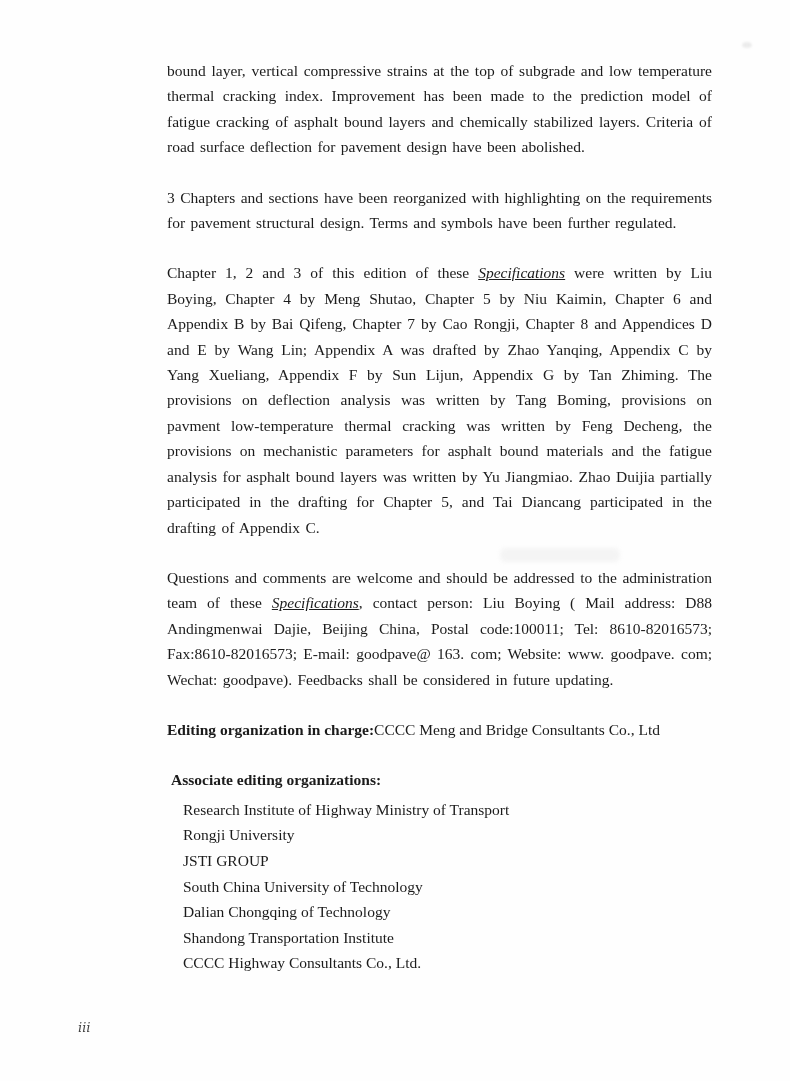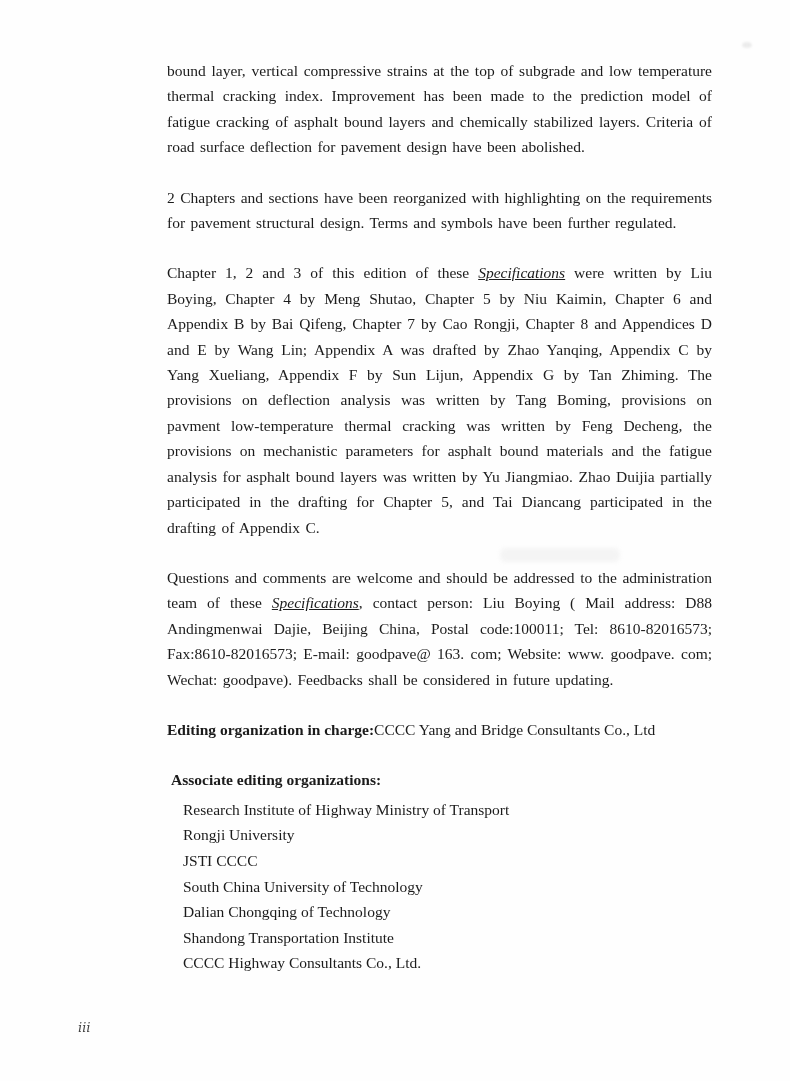--- a/index.html
+++ b/index.html
@@ -92,34 +92,34 @@
 <body>
 
 <div class="page">
   <div class="scan-artifact-a"></div>
   <div class="scan-artifact-b"></div>
 
   <div class="content">
 
     <p class="para">bound layer, vertical compressive strains at the top of subgrade and low temperature thermal cracking index. Improvement has been made to the prediction model of fatigue cracking of asphalt bound layers and chemically stabilized layers. Criteria of road surface deflection for pavement design have been abolished.</p>
 
-    <p class="para">2 Chapters and sections have been reorganized with highlighting on the requirements for pavement structural design. Terms and symbols have been further regulated.</p>
+    <p class="para">3 Chapters and sections have been reorganized with highlighting on the requirements for pavement structural design. Terms and symbols have been further regulated.</p>
 
     <p class="para"><span>Chapter 1, 2 and 3 of this edition of these </span><span class="italic">Specifications</span><span> were written by Liu Boying, Chapter 4 by Meng Shutao, Chapter 5 by Niu Kaimin, Chapter 6 and Appendix B by Bai Qifeng, Chapter 7 by Cao Rongji, Chapter 8 and Appendices D and E by Wang Lin; Appendix A was drafted by Zhao Yanqing, Appendix C by Yang Xueliang, Appendix F by Sun Lijun, Appendix G by Tan Zhiming. The provisions on deflection analysis was written by Tang Boming, provisions on pavment low-temperature thermal cracking was written by Feng Decheng, the provisions on mechanistic parameters for asphalt bound materials and the fatigue analysis for asphalt bound layers was written by Yu Jiangmiao. Zhao Duijia partially participated in the drafting for Chapter 5, and Tai Diancang participated in the drafting of Appendix C.</span></p>
 
     <p class="para"><span>Questions and comments are welcome and should be addressed to the administration team of these </span><span class="italic">Specifications</span><span>, contact person: Liu Boying ( Mail address: D88 Andingmenwai Dajie, Beijing China, Postal code:100011; Tel: 8610-82016573; Fax:8610-82016573; E-mail: goodpave@ 163. com; Website: www. goodpave. com; Wechat: goodpave). Feedbacks shall be considered in future updating.</span></p>
 
-    <p class="lead-line"><span class="bold">Editing organization in charge:</span><span>CCCC Yang and Bridge Consultants Co., Ltd</span></p>
+    <p class="lead-line"><span class="bold">Editing organization in charge:</span><span>CCCC Meng and Bridge Consultants Co., Ltd</span></p>
 
     <p class="heading-line">Associate editing organizations:</p>
 
     <div class="org-list">
       <p class="org-item">Research Institute of Highway Ministry of Transport</p>
       <p class="org-item">Rongji University</p>
-      <p class="org-item">JSTI CCCC</p>
+      <p class="org-item">JSTI GROUP</p>
       <p class="org-item">South China University of Technology</p>
       <p class="org-item">Dalian Chongqing of Technology</p>
       <p class="org-item">Shandong Transportation Institute</p>
       <p class="org-item">CCCC Highway Consultants Co., Ltd.</p>
     </div>
 
   </div>
 
   <div class="page-number">ⅲ</div>
 </div>

